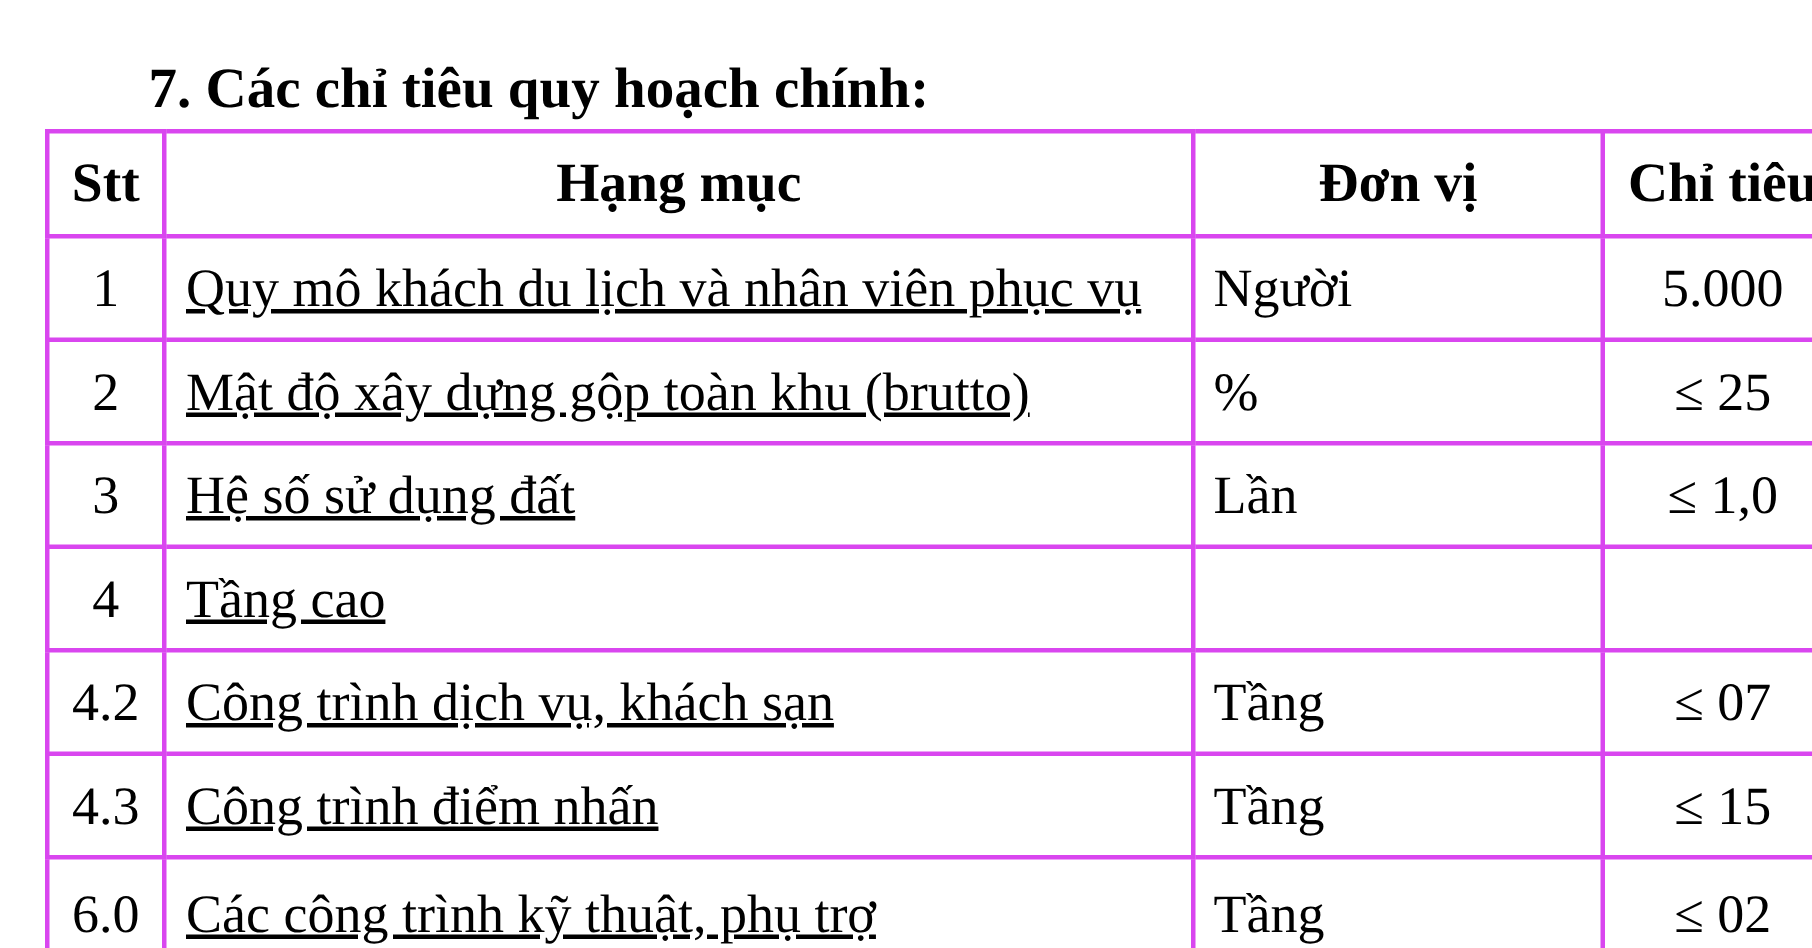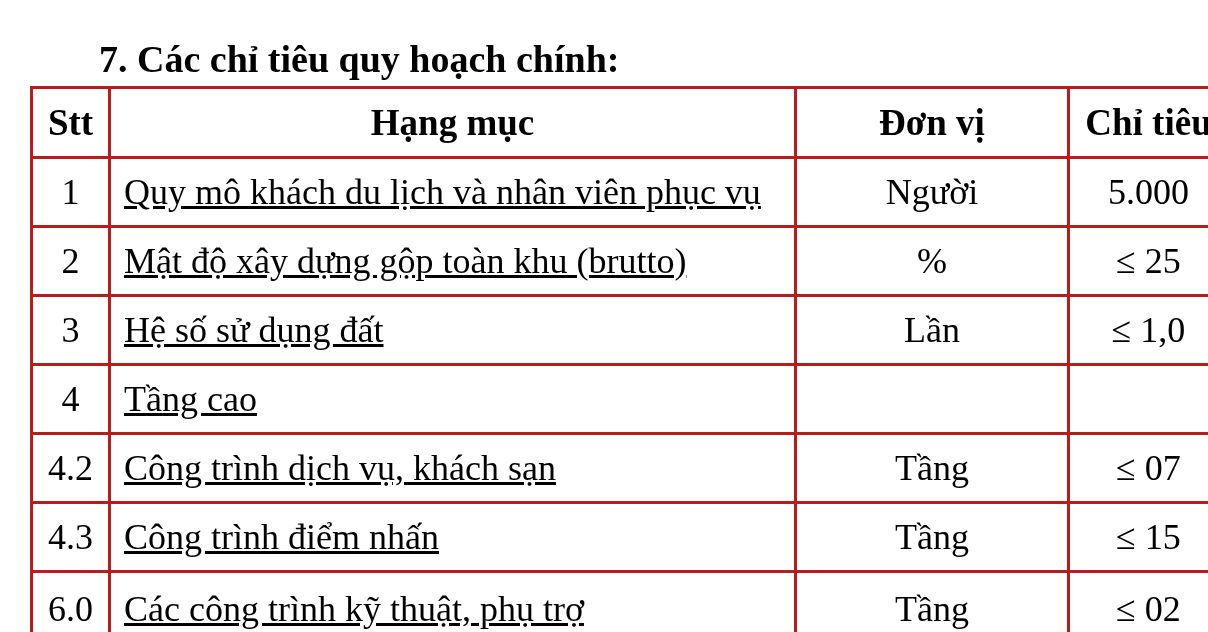--- a/index.html
+++ b/index.html
@@ -31,34 +31,34 @@
   table.spec-table {
     position: absolute;
     left: 6px;
     top: 62px;
     width: 1197px;
     border-collapse: collapse;
     table-layout: fixed;
   }
   .spec-table th,
   .spec-table td {
-    border: 3px solid #b91c1c;
+    border: 3px solid #d946ef;
     font-size: 36px;
     vertical-align: middle;
     overflow: hidden;
     white-space: nowrap;
   }
   .spec-table th {
     font-weight: bold;
     text-align: center;
     font-size: 37px;
   }
   td.c-stt   { text-align: center; }
   td.c-item  { text-align: left; padding-left: 13px; text-decoration: underline; }
-  td.c-unit  { text-align: center; }
+  td.c-unit  { }
   td.c-value { text-align: center; }
   tr.r-header  { height: 57px; }
   tr.r-body    { height: 61px; }
   tr.r-last    { height: 75px; }
   tr.r-partial { height: 40px; }
   tr.r-partial td { border-top: 3px solid #000; }
 </style>
 </head>
 <body>
 

